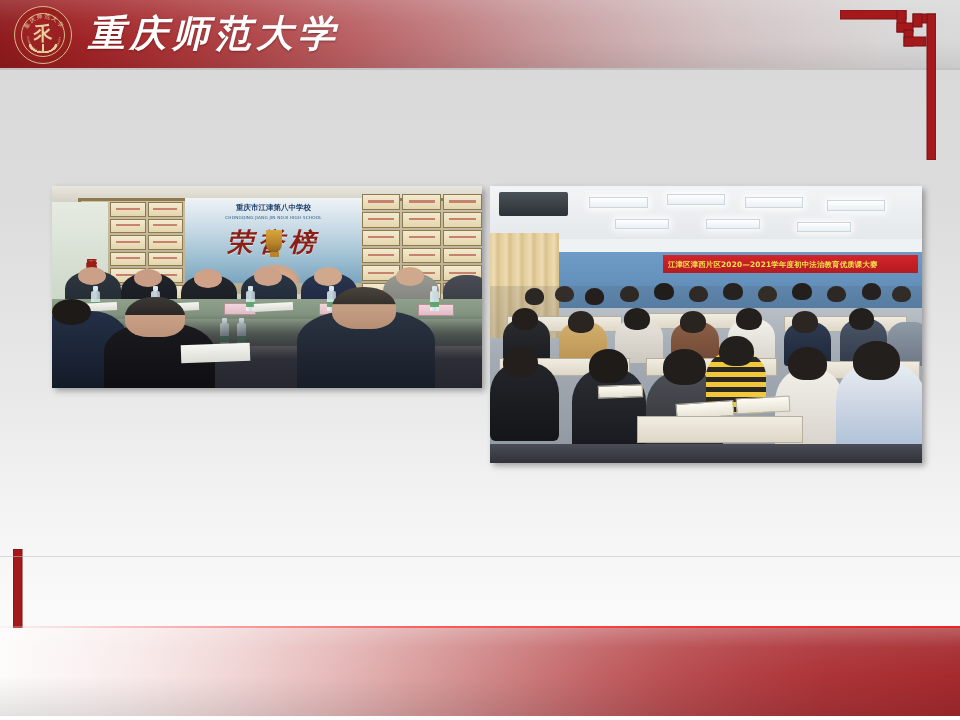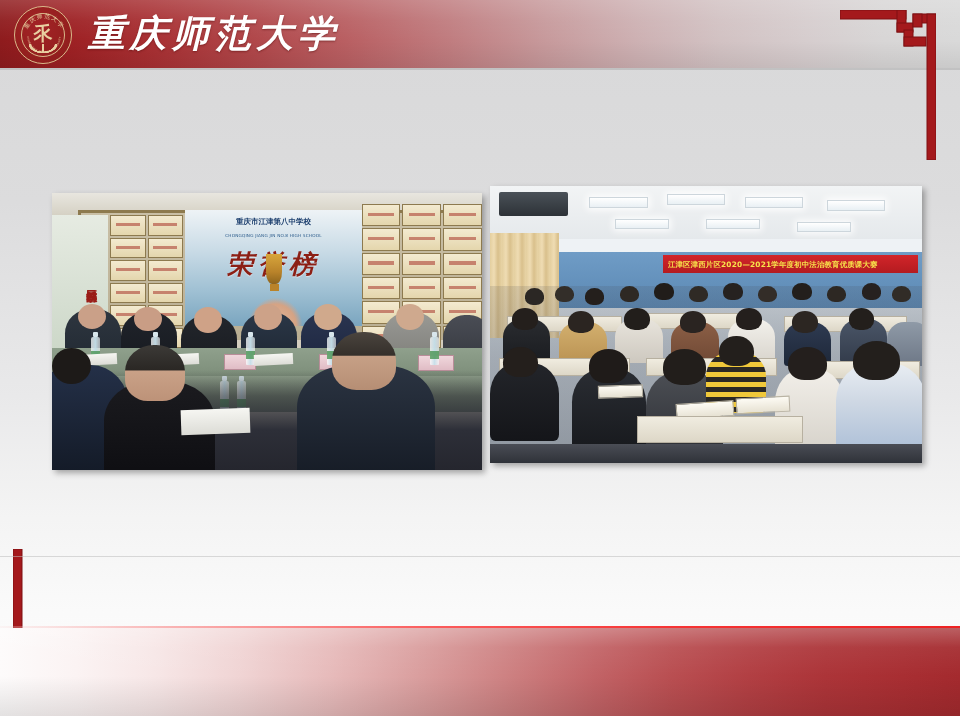--- a/index.html
+++ b/index.html
@@ -149,23 +149,23 @@
 
   
   .photo {
     position: absolute;
     overflow: hidden;
     box-shadow: 3px 3px 6px rgba(0,0,0,0.32);
     background: #222;
   }
   .photo-left {
     left: 52px;
-    top: 193px;
+    top: 186px;
     width: 430px;
-    height: 277px;
+    height: 202px;
   }
   .photo-right {
     left: 490px;
     top: 186px;
     width: 432px;
     height: 277px;
   }
 
   .ph-layer { position:absolute; left:0; top:0; width:100%; height:100%; }
 

